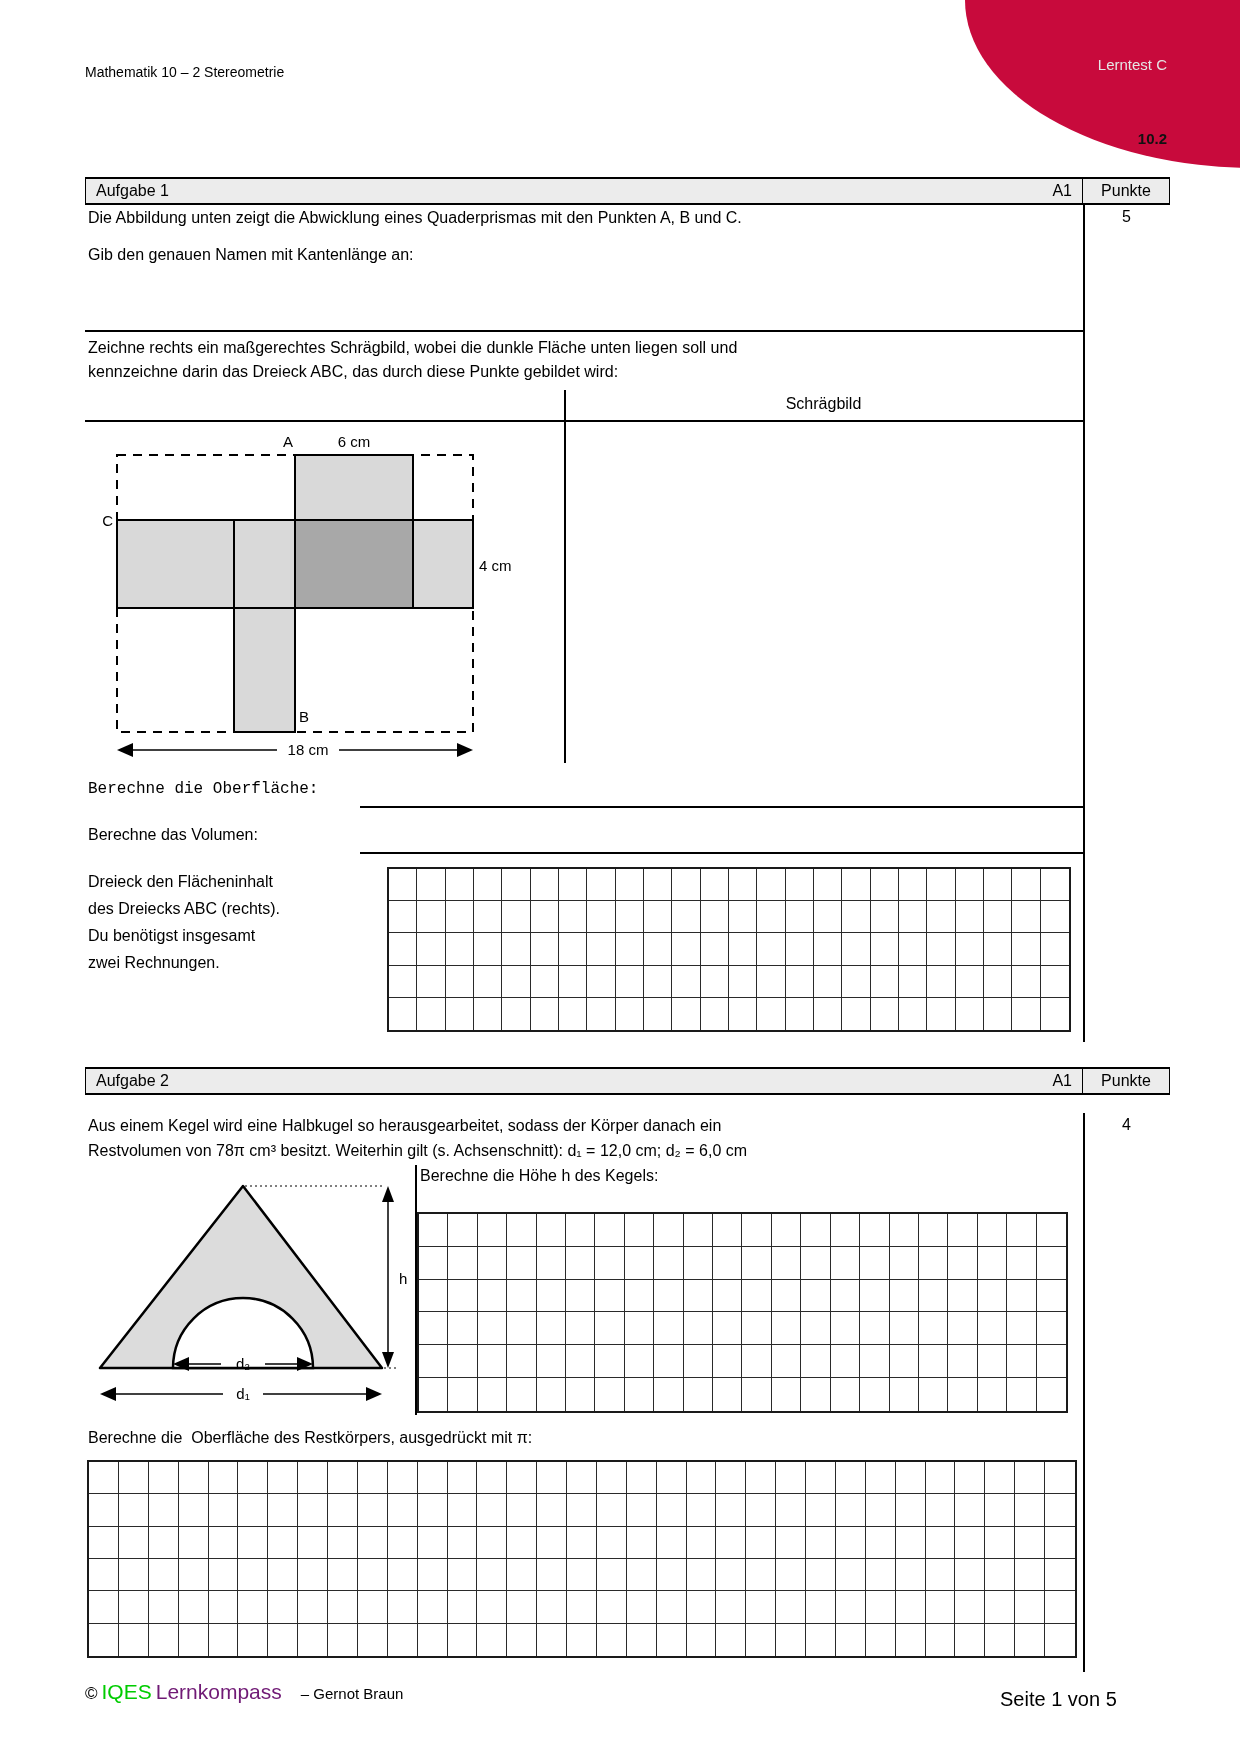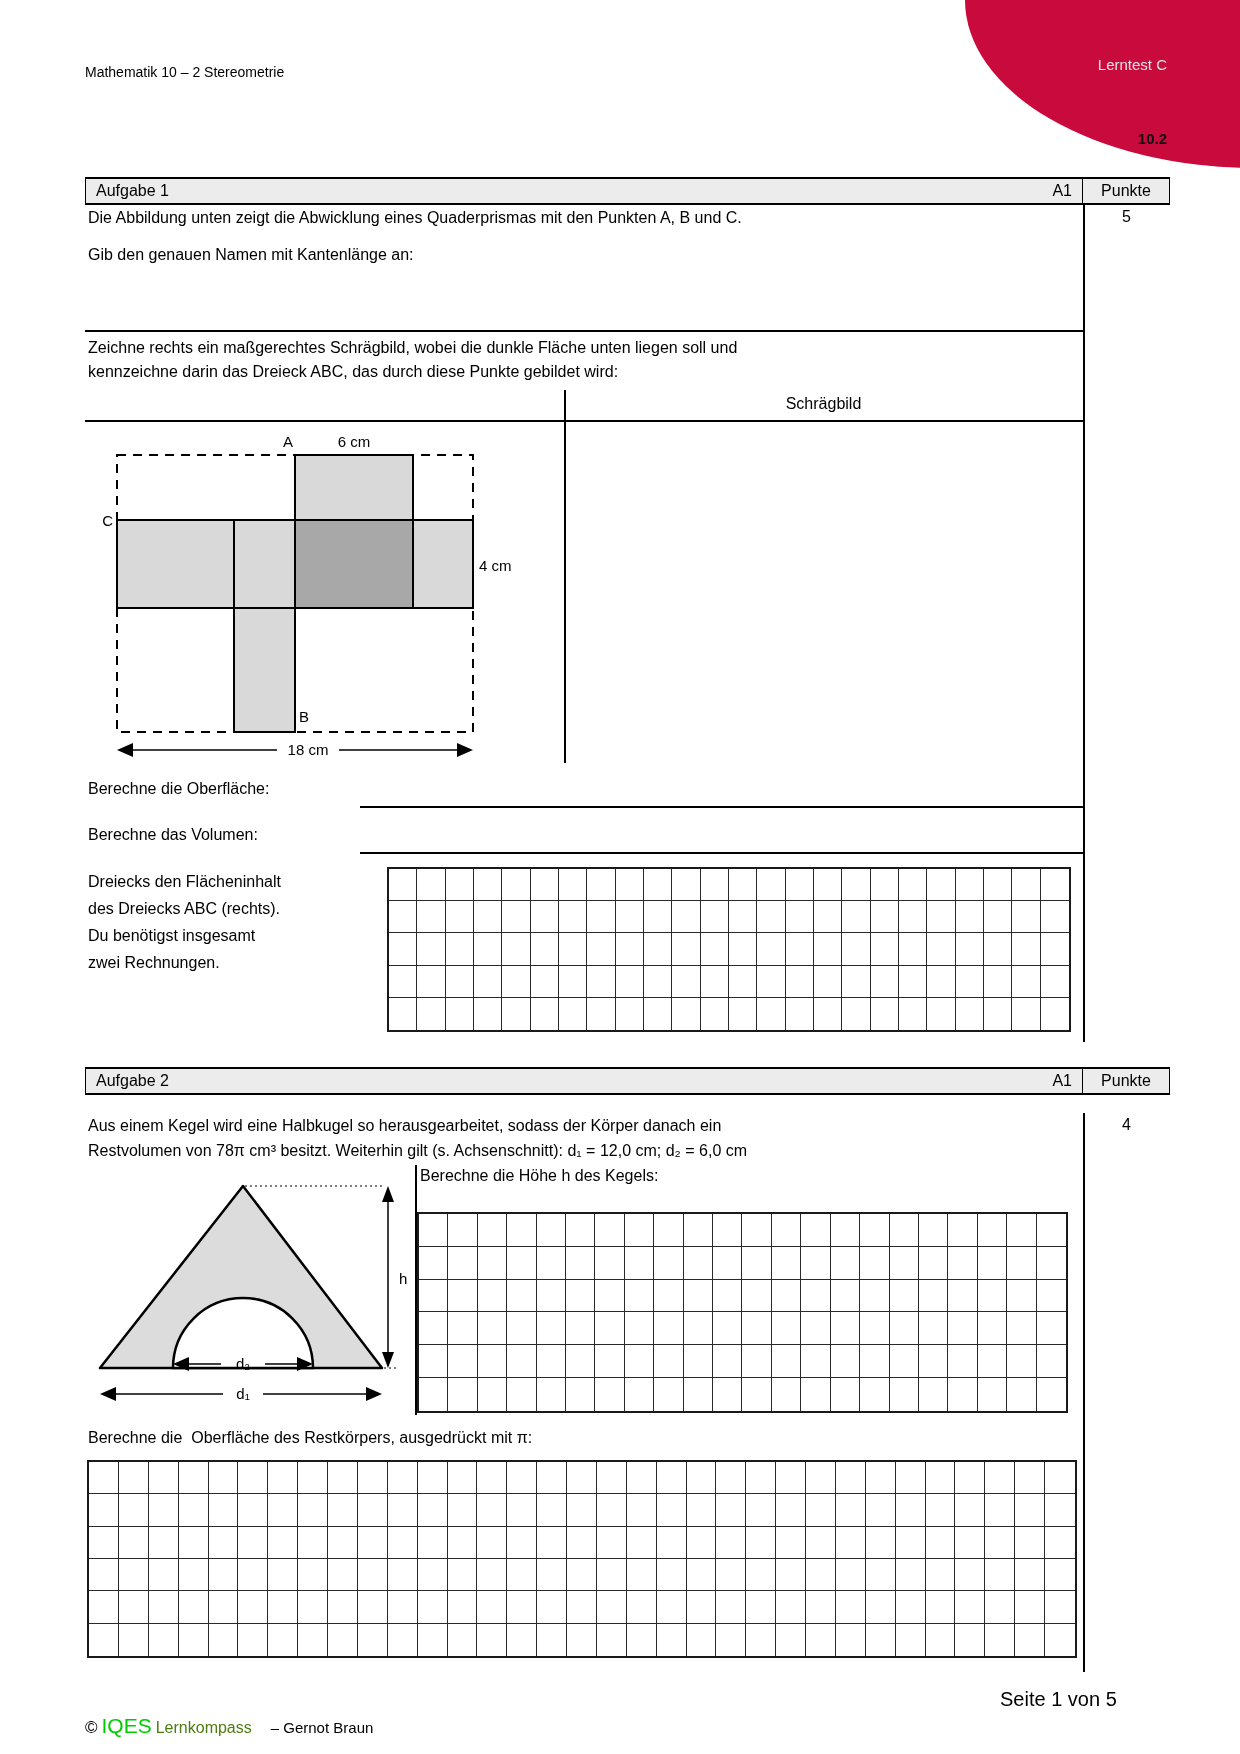--- a/index.html
+++ b/index.html
@@ -25,21 +25,21 @@
   .ctr{text-align:center;}
   
   .grid{position:absolute;display:grid;border:2px solid #1a1a1a;box-sizing:border-box;background:#fff;}
   .grid .cell{border-right:1px solid #2a2a2a;border-bottom:1px solid #2a2a2a;}
   .grid .lastcol{border-right:none;}
   .grid .lastrow{border-bottom:none;}
   
   .footer{position:absolute;left:85px;top:1680px;display:flex;align-items:baseline;gap:4px;}
   .f-copy{font-size:17px;}
   .f-green{font-size:21px;color:#00CC00;}
-  .f-dark{font-size:16px;color:#4d7c0f;margin-top:39px;}
+  .f-dark{font-size:21px;color:#701a75;}
   .f-auth{font-size:15px;margin-left:15px;}
   .pagenum{position:absolute;left:1000px;top:1688px;width:160px;text-align:left;font-size:20px;}
 </style>
 </head>
 <body>
 
 <div class="page">
 
   <div class="t" style="left:85px;top:64px;font-size:14px;">Mathematik 10 – 2 Stereometrie</div>
   <div class="badge" style="background: rgb(200, 10, 60);">
@@ -82,26 +82,26 @@
     <text x="28" y="101" text-anchor="end" font-size="15">C</text>
     <text x="394" y="146" text-anchor="start" font-size="15">4 cm</text>
     <text x="214" y="297" text-anchor="start" font-size="15">B</text>
     <line x1="36" y1="325" x2="384" y2="325" stroke="#000" stroke-width="1.5"></line>
     <polygon points="32,325 48,318 48,332" fill="#000"></polygon>
     <polygon points="388,325 372,318 372,332" fill="#000"></polygon>
     <rect x="192" y="314" width="62" height="20" fill="#fff"></rect>
     <text x="223" y="330" text-anchor="middle" font-size="15">18 cm</text>
   </svg>
 
-  <div class="t" style="left:88px;top:779px;">Berechne die Oberfläche:</div>
+  <div class="t" style="left:88px;top:779px;font-family:Liberation Mono, monospace;">Berechne die Oberfläche:</div>
   <div class="hline" style="left:360px;top:806px;width:723px;"></div>
   <div class="t" style="left:88px;top:825px;">Berechne das Volumen:</div>
   <div class="hline" style="left:360px;top:852px;width:723px;"></div>
 
-  <div class="t" style="left:88px;top:872px;">Dreiecks den Flächeninhalt</div>
+  <div class="t" style="left:88px;top:872px;">Dreieck den Flächeninhalt</div>
   <div class="t" style="left:88px;top:899px;">des Dreiecks ABC (rechts).</div>
   <div class="t" style="left:88px;top:926px;">Du benötigst insgesamt</div>
   <div class="t" style="left:88px;top:953px;">zwei Rechnungen.</div>
 
   <div class="grid" style="left: 387px; top: 867px; width: 684px; height: 165px; grid-template-columns: repeat(24, 1fr); grid-template-rows: repeat(5, 1fr);">
       <div class="cell"></div>
       <div class="cell"></div>
       <div class="cell"></div>
       <div class="cell"></div>
       <div class="cell"></div>

